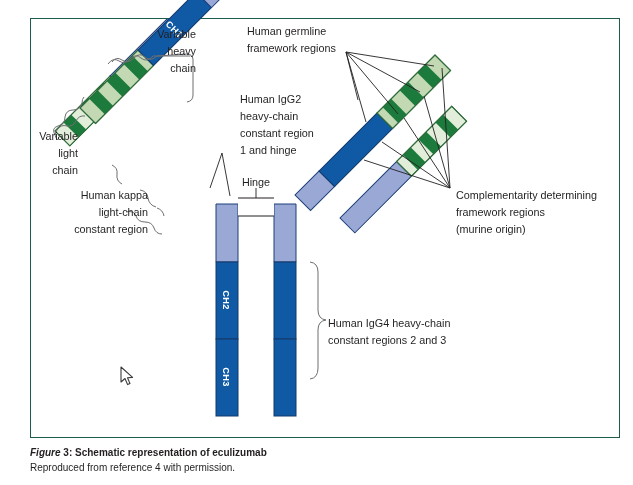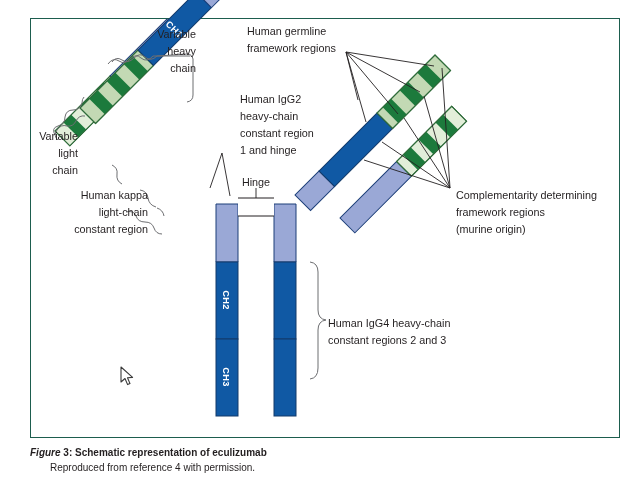--- a/index.html
+++ b/index.html
@@ -14,21 +14,21 @@
     position:absolute;left:30px;top:18px;width:590px;height:420px;
     border:1.4px solid #1d5d4e;background:#ffffff;box-sizing:border-box;
   }
   #art{position:absolute;left:0;top:0;width:633px;height:485px;}
   .caption{
     position:absolute;left:30px;top:446px;width:570px;
     font-size:10px;line-height:14.5px;color:#231f20;
   }
   .cap-line1{font-weight:bold;}
   .cap-fig{font-style:italic;font-weight:bold;}
-  .cap-line2{font-weight:normal;margin-left:20px;}
+  .cap-line2{font-weight:normal;}
   svg text{font-family:"Liberation Sans", sans-serif;fill:#231f20;}
   .lbl{font-size:10.8px;}
   .chip-lbl{font-size:9.3px;font-weight:bold;fill:#ffffff;letter-spacing:.3px;}
   .leader{stroke:#231f20;stroke-width:.9;fill:none;}
   .brace{stroke:#6d6e71;stroke-width:1.0;fill:none;}
   #cursor{position:absolute;left:120px;top:366px;width:16px;height:22px;}
 </style>
 </head>
 <body>
 

